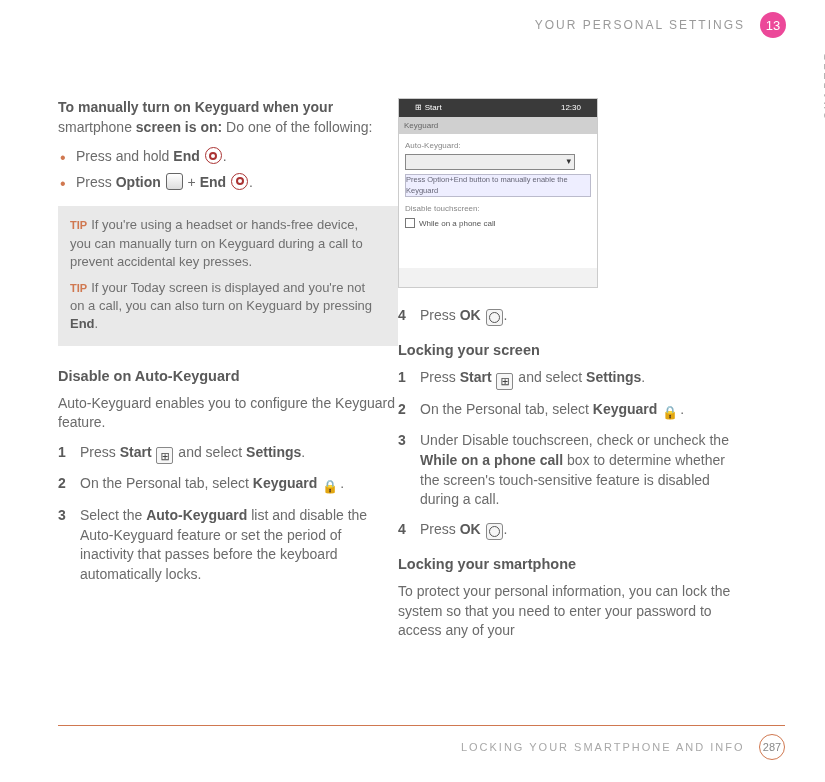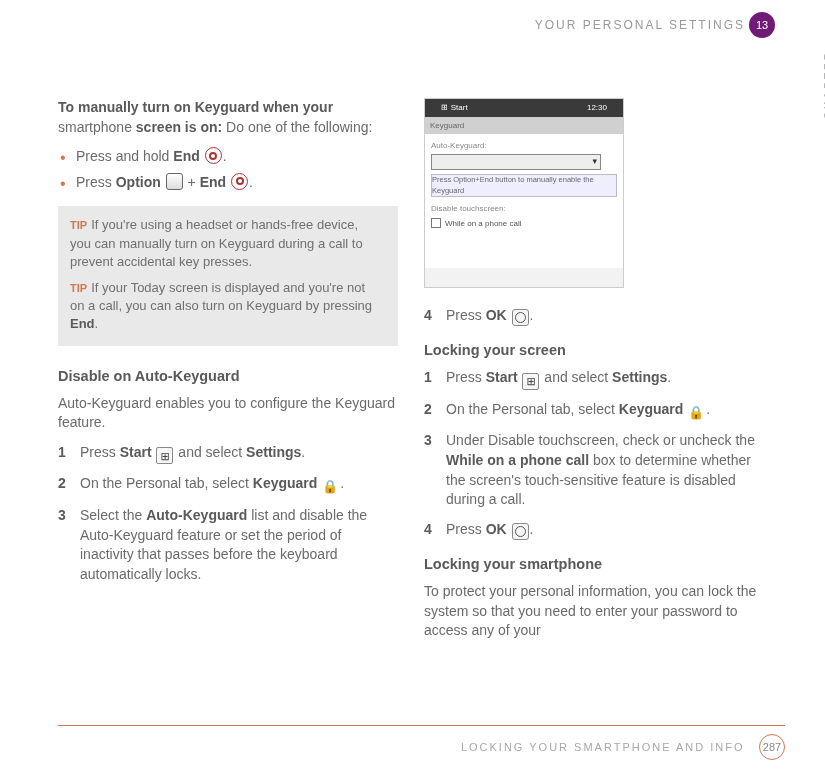--- a/index.html
+++ b/index.html
@@ -20,46 +20,45 @@
   .header-title {
     position: absolute;
     right: 42px;
     top: 0;
     font-size: 12px;
     letter-spacing: 2px;
     color: #9a9a9a;
   }
   .chapter-badge {
     position: absolute;
-    right: 12px;
+    right: 1px;
     top: -6px;
     width: 26px;
     height: 26px;
     border-radius: 50%;
-    background: #701a75;
+    background: #ec4899;
     color: #fff;
-    font-size: 11px;
+    font-size: 13px;
     display: flex;
     align-items: center;
     justify-content: center;
   }
   .chapter-vert {
     position: absolute;
     right: 2px;
     top: 50px;
     transform: rotate(-90deg);
     transform-origin: right top;
     font-size: 10px;
     letter-spacing: 3px;
     color: #b5b5b5;
     font-weight: bold;
   }
   .columns {
     display: flex;
-    gap: 26px;
   }
   .col {
     width: 340px;
     font-size: 14px;
     line-height: 1.4;
     color: #6b6b6b;
   }
   .para { margin-bottom: 10px; }
   .bold { font-weight: bold; color: #5a5a5a; }
   ul.bullets { list-style: none; margin: 6px 0 14px 0; }

